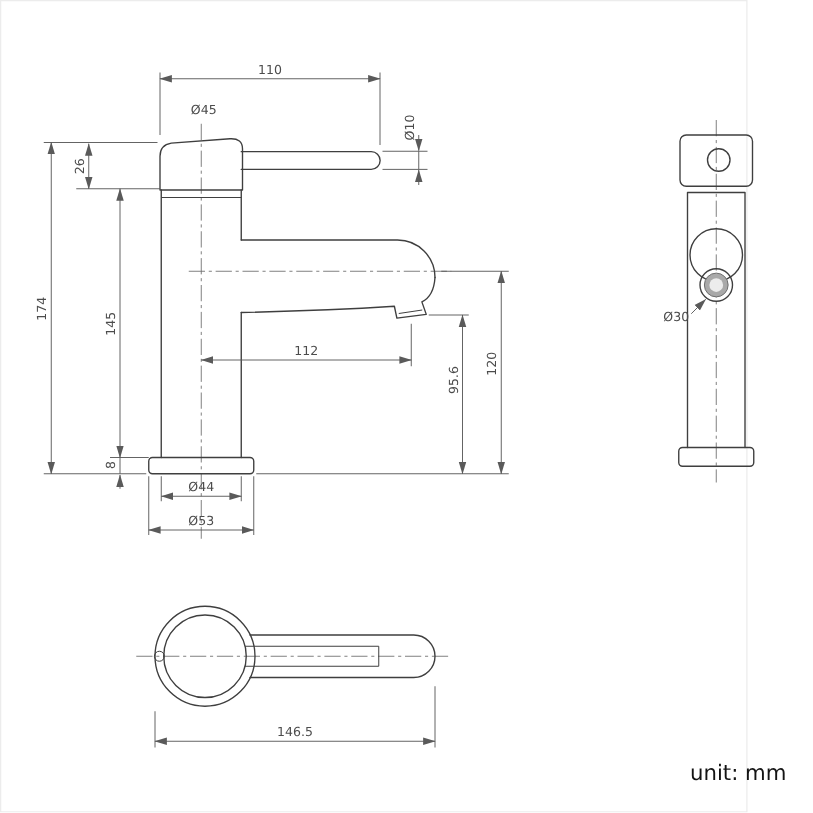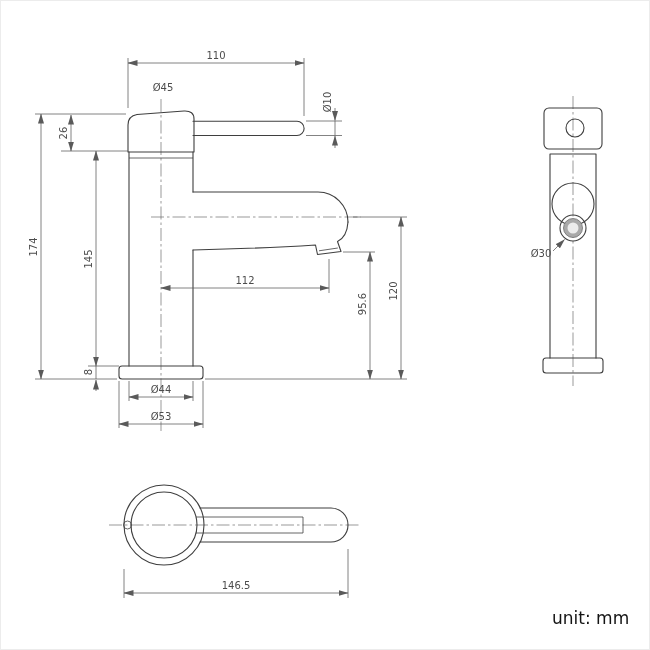--- a/index.html
+++ b/index.html
@@ -1,17 +1,17 @@
 <!DOCTYPE html>
 <html><head>
 <meta charset="utf-8">
 <style>
   html,body { margin:0; padding:0; background:#fff; }
   .frame {
-    width:650px; height:650px; box-sizing:border-box;
+    width:598px; height:650px; box-sizing:border-box;
     background:#ffffff; border:1px solid #ececec;
     font-family:"DejaVu Sans", sans-serif;
   }
   svg { display:block; }
   .ol  { stroke:#3f3f3f; stroke-width:1.1; fill:none; stroke-linejoin:round; stroke-linecap:round; }
   .thin{ stroke:#3f3f3f; stroke-width:0.8; fill:none; }
   .cl  { stroke:#6e6e6e; stroke-width:0.7; fill:none; stroke-dasharray:13 3 2.5 3; }
   .dim, .ext, .ldr { stroke:#5a5a5a; stroke-width:0.75; fill:none; }
   .t   { font-family:"DejaVu Sans", sans-serif; font-size:10px; fill:#4c4c4c; text-anchor:middle; }
   .unit{ font-family:"DejaVu Sans", sans-serif; font-size:17px; fill:#141414; text-anchor:start; }

